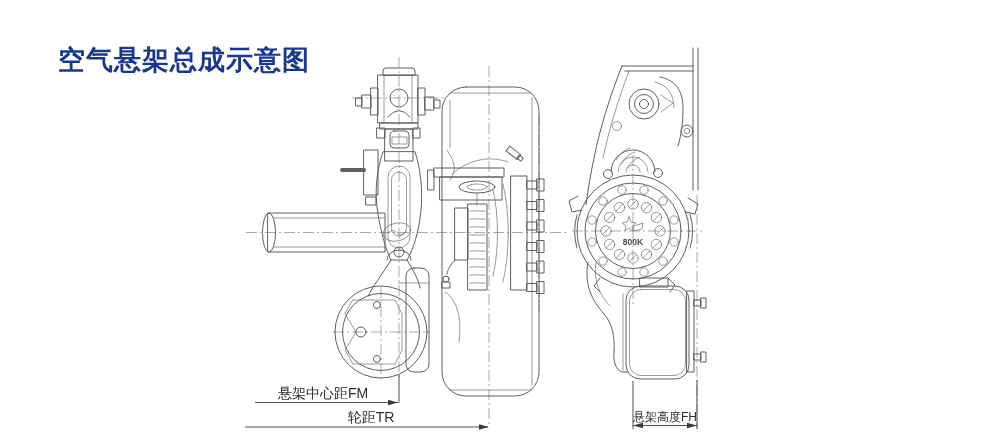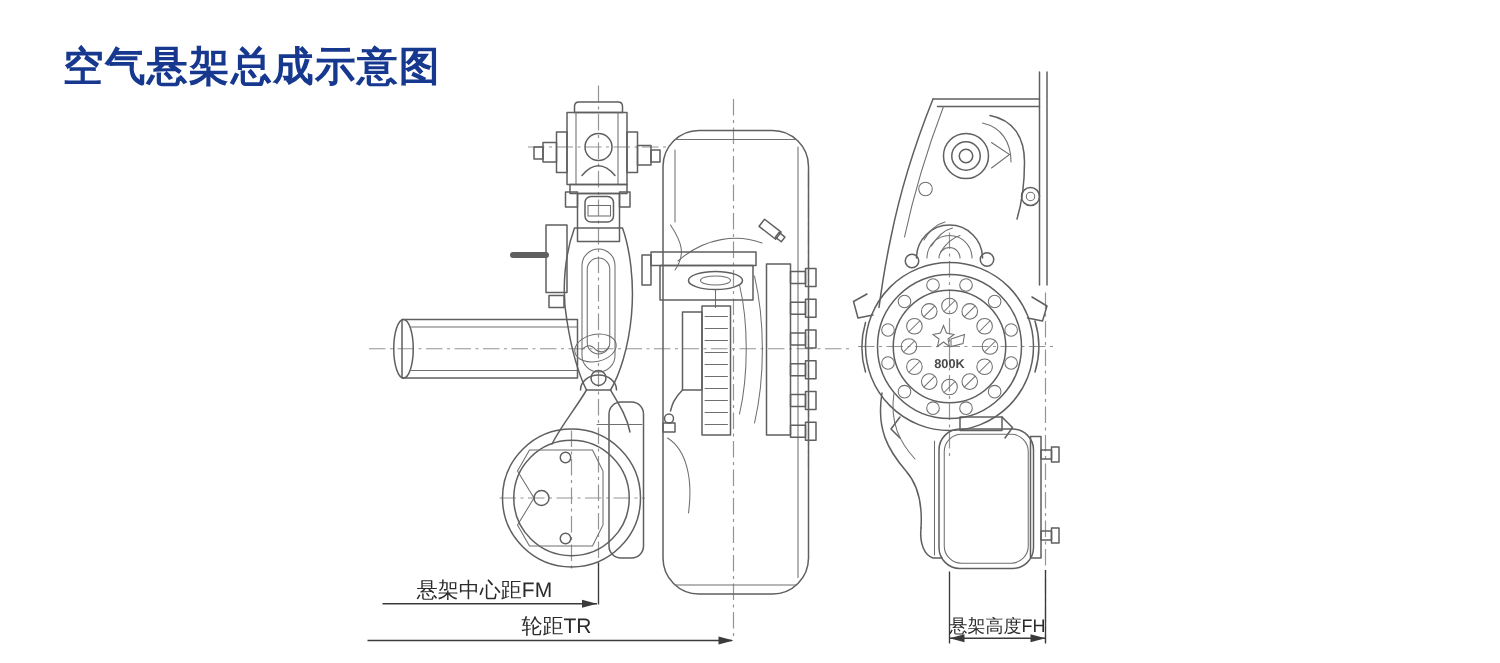--- a/index.html
+++ b/index.html
@@ -1,18 +1,18 @@
 <!DOCTYPE html>
 <html><head>
 <meta charset="utf-8">
 <style>
   html,body{margin:0;padding:0;background:#ffffff;}
   .page{position:relative;width:1000px;height:442px;background:#fff;overflow:hidden;
         font-family:"Liberation Sans", sans-serif;}
-  .title{position:absolute;left:42px;top:26px;margin:0;font-size:27px;font-weight:bold;
+  .title{position:absolute;left:42px;top:26px;margin:16px;font-size:27px;font-weight:bold;
          color:#16388e;letter-spacing:1px;font-family:"Liberation Sans", sans-serif;}
   svg{position:absolute;left:0;top:0;}
   .ln  {stroke:#5f5f5f;stroke-width:1;fill:none;stroke-linecap:round;stroke-linejoin:round;}
   .thin{stroke:#6f6f6f;stroke-width:.7;fill:none;stroke-linecap:round;}
   .cl  {stroke:#949494;stroke-width:.8;fill:none;stroke-dasharray:11 3 2 3;}
   .dim {stroke:#3a3a3a;stroke-width:.9;fill:none;}
   .arr {fill:#3a3a3a;stroke:none;}
   .dimtxt{fill:#2b2b2b;font-size:14px;font-family:"Liberation Sans", sans-serif;}
   .marktxt{fill:#4a4a4a;font-size:8.5px;font-weight:bold;font-family:"Liberation Sans", sans-serif;}
   .rod {stroke:#5f5f5f;stroke-width:4;stroke-linecap:round;fill:none;}

